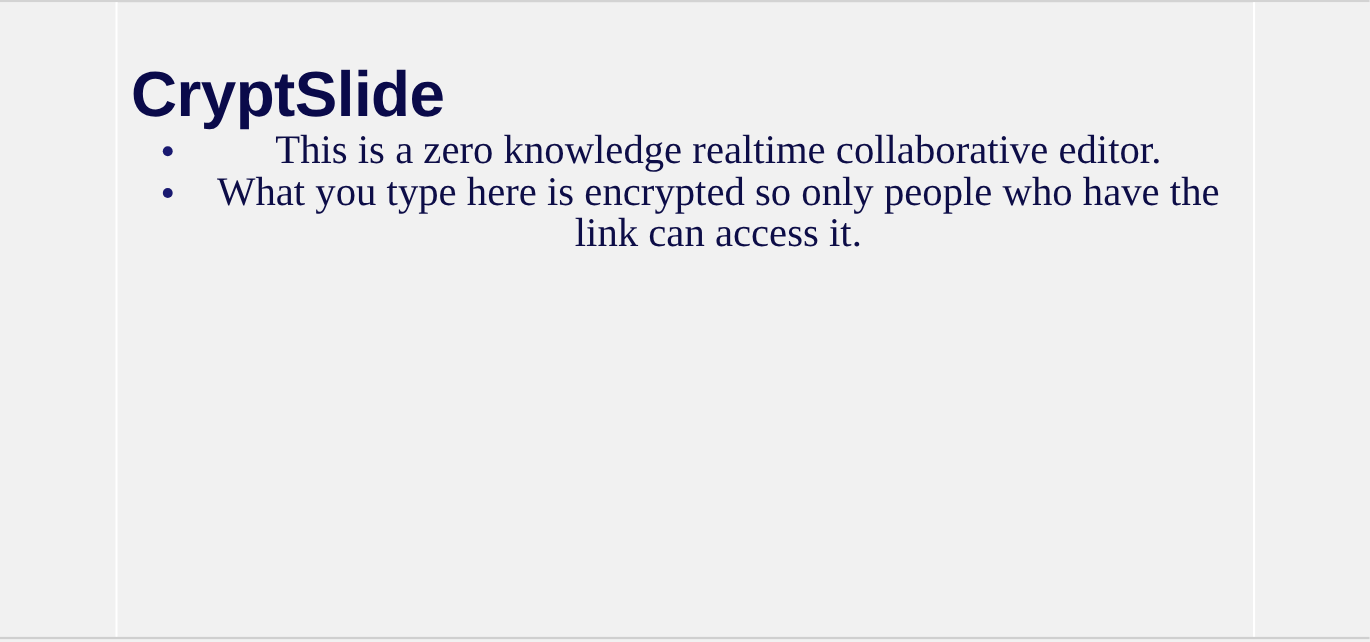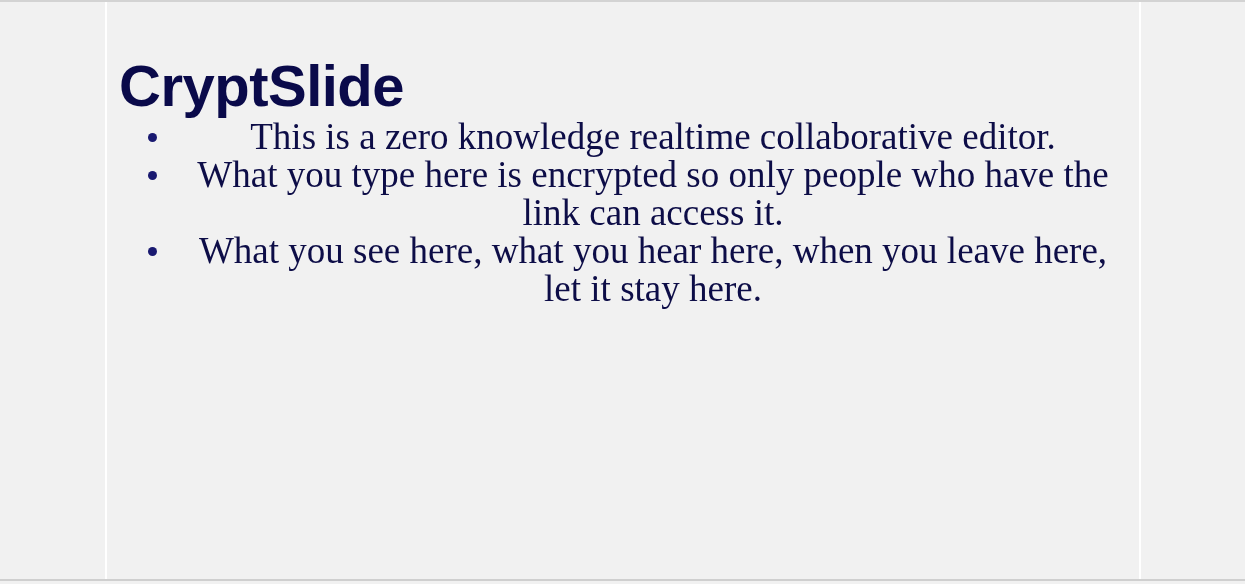--- a/index.html
+++ b/index.html
@@ -149,24 +149,20 @@
         <span class="bullet-marker"></span>
         <span class="bullet-text">This is a zero knowledge realtime collaborative editor.</span>
       </li>
 
       <li class="bullet-item">
         <span class="bullet-marker"></span>
         <span class="bullet-text">What you type here is encrypted so only people who have the link can access it.</span>
       </li>
 
 
-      <li class="bullet-item">
-        <span class="bullet-marker"></span>
-        <span class="bullet-text">What you see here, what you hear here, when you leave here, let it stay here.</span>
-      </li>
 
     </ul>
 
   </div>
 
   <div class="bottom-rule"></div>
 
 </div>
 
 </body></html>

